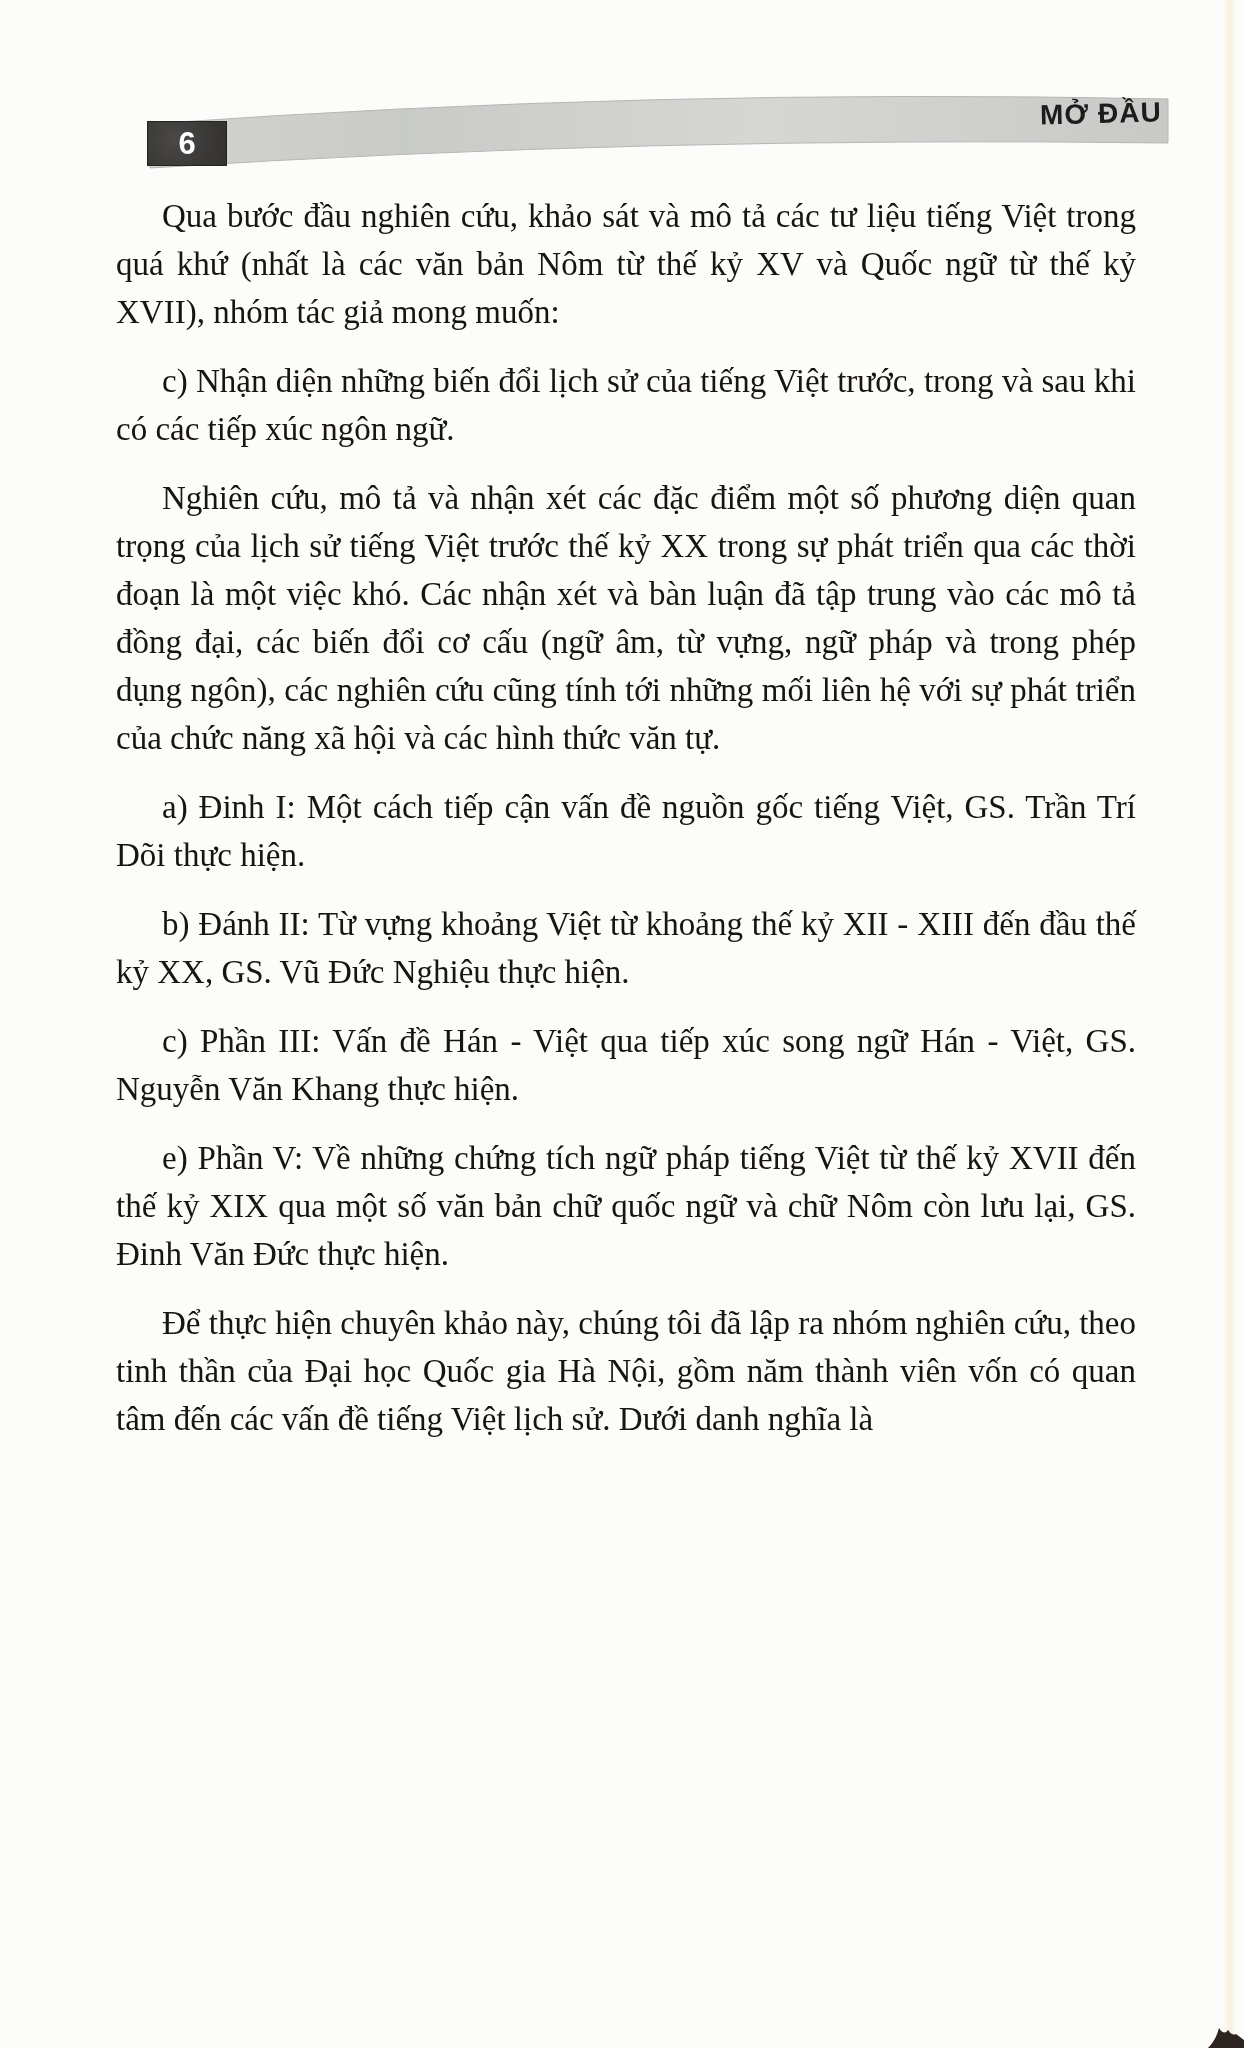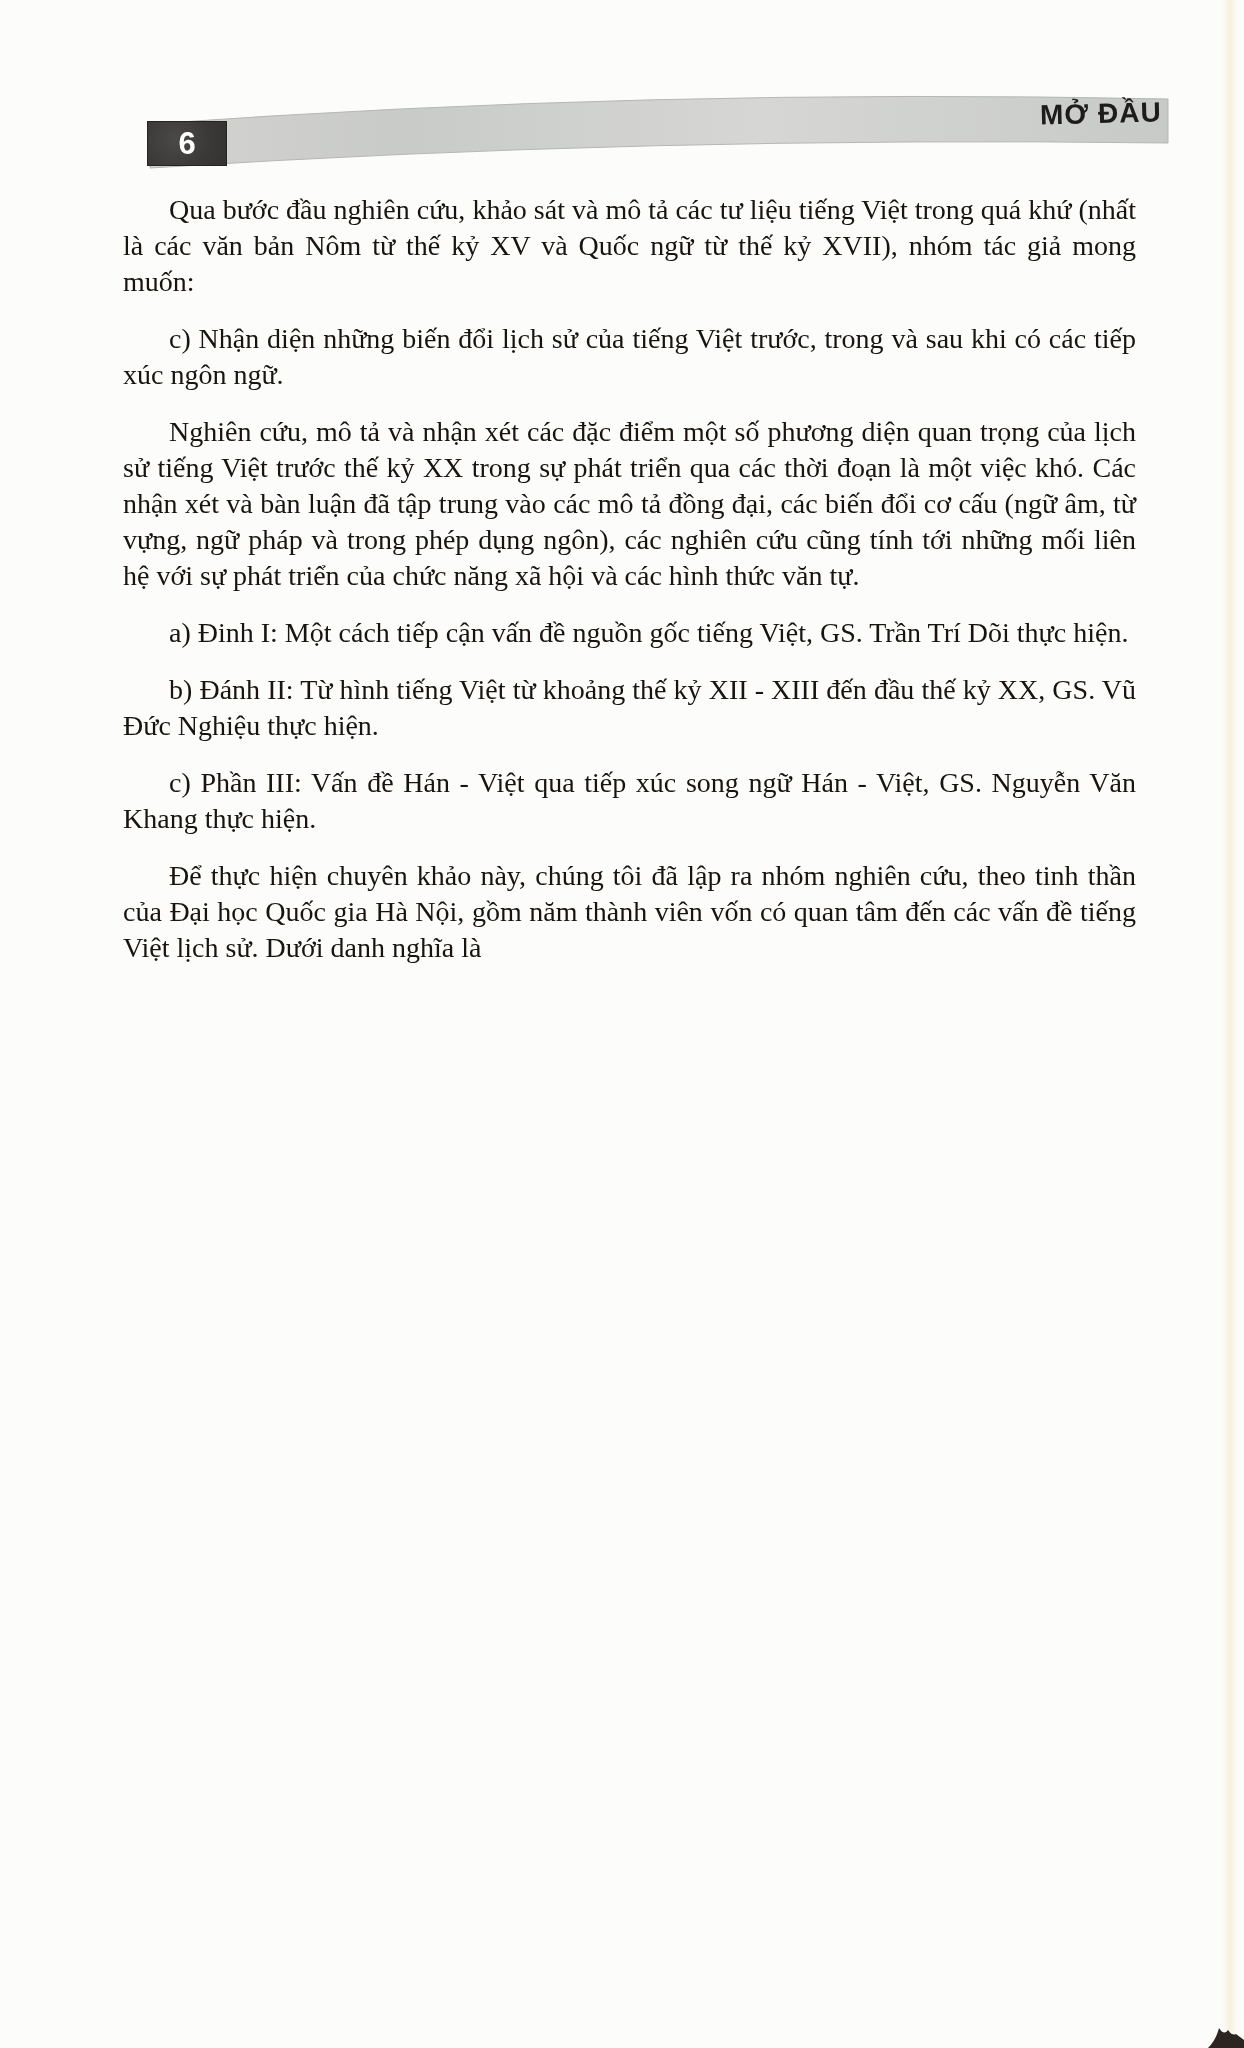--- a/index.html
+++ b/index.html
@@ -36,23 +36,23 @@
     color: #1d1c1b;
     transform: rotate(-1.4deg);
   }
 
   
   .content {
     position: absolute; left: 115px; top: 192px;
     width: 1021px;
   }
   .content p {
-    margin: 0 0 21px 8px;
-    font-size: 28px;
-    line-height: 36px;
+    margin: 0 0 21px 1px;
+    font-size: 33px;
+    line-height: 48px;
     text-align: justify;
     text-indent: 46px;
   }
   .content p .it { }
 
   
   .edge-strip {
     position: absolute; top: 0; right: 8px;
     width: 14px; height: 2048px;
     background: linear-gradient(to right, rgba(240,230,195,0) 0%, rgba(238,226,185,0.45) 55%, rgba(240,232,200,0.15) 100%);
@@ -82,21 +82,22 @@
   <span>6</span>
 </div>
 
 <div class="section-title">MỞ ĐẦU</div>
 
 <main class="content">
   <p><span>Qua bước đầu nghiên cứu, khảo sát và mô tả các tư liệu tiếng Việt trong quá khứ (nhất là các văn bản Nôm từ thế kỷ XV và Quốc ngữ từ thế kỷ XVII), nhóm tác giả mong muốn:</span></p>
   <p><span>c) Nhận diện những biến đổi lịch sử của tiếng Việt trước, trong và sau khi có các tiếp xúc ngôn ngữ.</span></p>
   <p><span>Nghiên cứu, mô tả và nhận xét các đặc điểm một số phương diện quan trọng của lịch sử tiếng Việt trước thế kỷ XX trong sự phát triển qua các thời đoạn là một việc khó. Các nhận xét và bàn luận đã tập trung vào các mô tả đồng đại, các biến đổi cơ cấu (ngữ âm, từ vựng, ngữ pháp và trong phép dụng ngôn), các nghiên cứu cũng tính tới những mối liên hệ với sự phát triển của chức năng xã hội và các hình thức văn tự.</span></p>
   <p><span>a) Đinh I: Một cách tiếp cận vấn đề </span><span class="it">nguồn gốc tiếng Việt</span><span>, GS. Trần Trí Dõi thực hiện.</span></p>
-  <p><span>b) Đánh II: </span><span class="it">Từ hình tiếng Việt</span><span> từ khoảng thế kỷ XII - XIII đến đầu thế kỷ XX, GS. Vũ Đức Nghiệu thực hiện.</span></p>
+  <p><span>b) Đánh II: </span><span class="it">Từ vựng khoảng Việt</span><span> từ khoảng thế kỷ XII - XIII đến đầu thế kỷ XX, GS. Vũ Đức Nghiệu thực hiện.</span></p>
   <p><span>c) Phần III: Vấn đề Hán - Việt qua tiếp xúc song ngữ Hán - Việt, GS. Nguyễn Văn Khang thực hiện.</span></p>
+  <p><span>e) Phần V: </span><span class="it">Về những chứng tích ngữ pháp tiếng Việt từ thế kỷ XVII đến thế kỷ XIX</span><span> qua một số văn bản chữ quốc ngữ và chữ Nôm còn lưu lại, GS. Đinh Văn Đức thực hiện.</span></p>
   <p><span>Để thực hiện chuyên khảo này, chúng tôi đã lập ra nhóm nghiên cứu, theo tinh thần của Đại học Quốc gia Hà Nội, gồm năm thành viên vốn có quan tâm đến các vấn đề tiếng Việt lịch sử. Dưới danh nghĩa là</span></p>
 </main>
 
 <div class="edge-strip"></div>
 <svg class="corner-svg" viewBox="0 0 80 70" xmlns="http://www.w3.org/2000/svg">
   <path d="M 80 70 L 44 70 Q 52 62 55 50 Q 60 58 64 52 Q 68 58 72 56 L 80 62 Z" fill="#2b2420"></path>
 </svg>
 
 </body></html>

